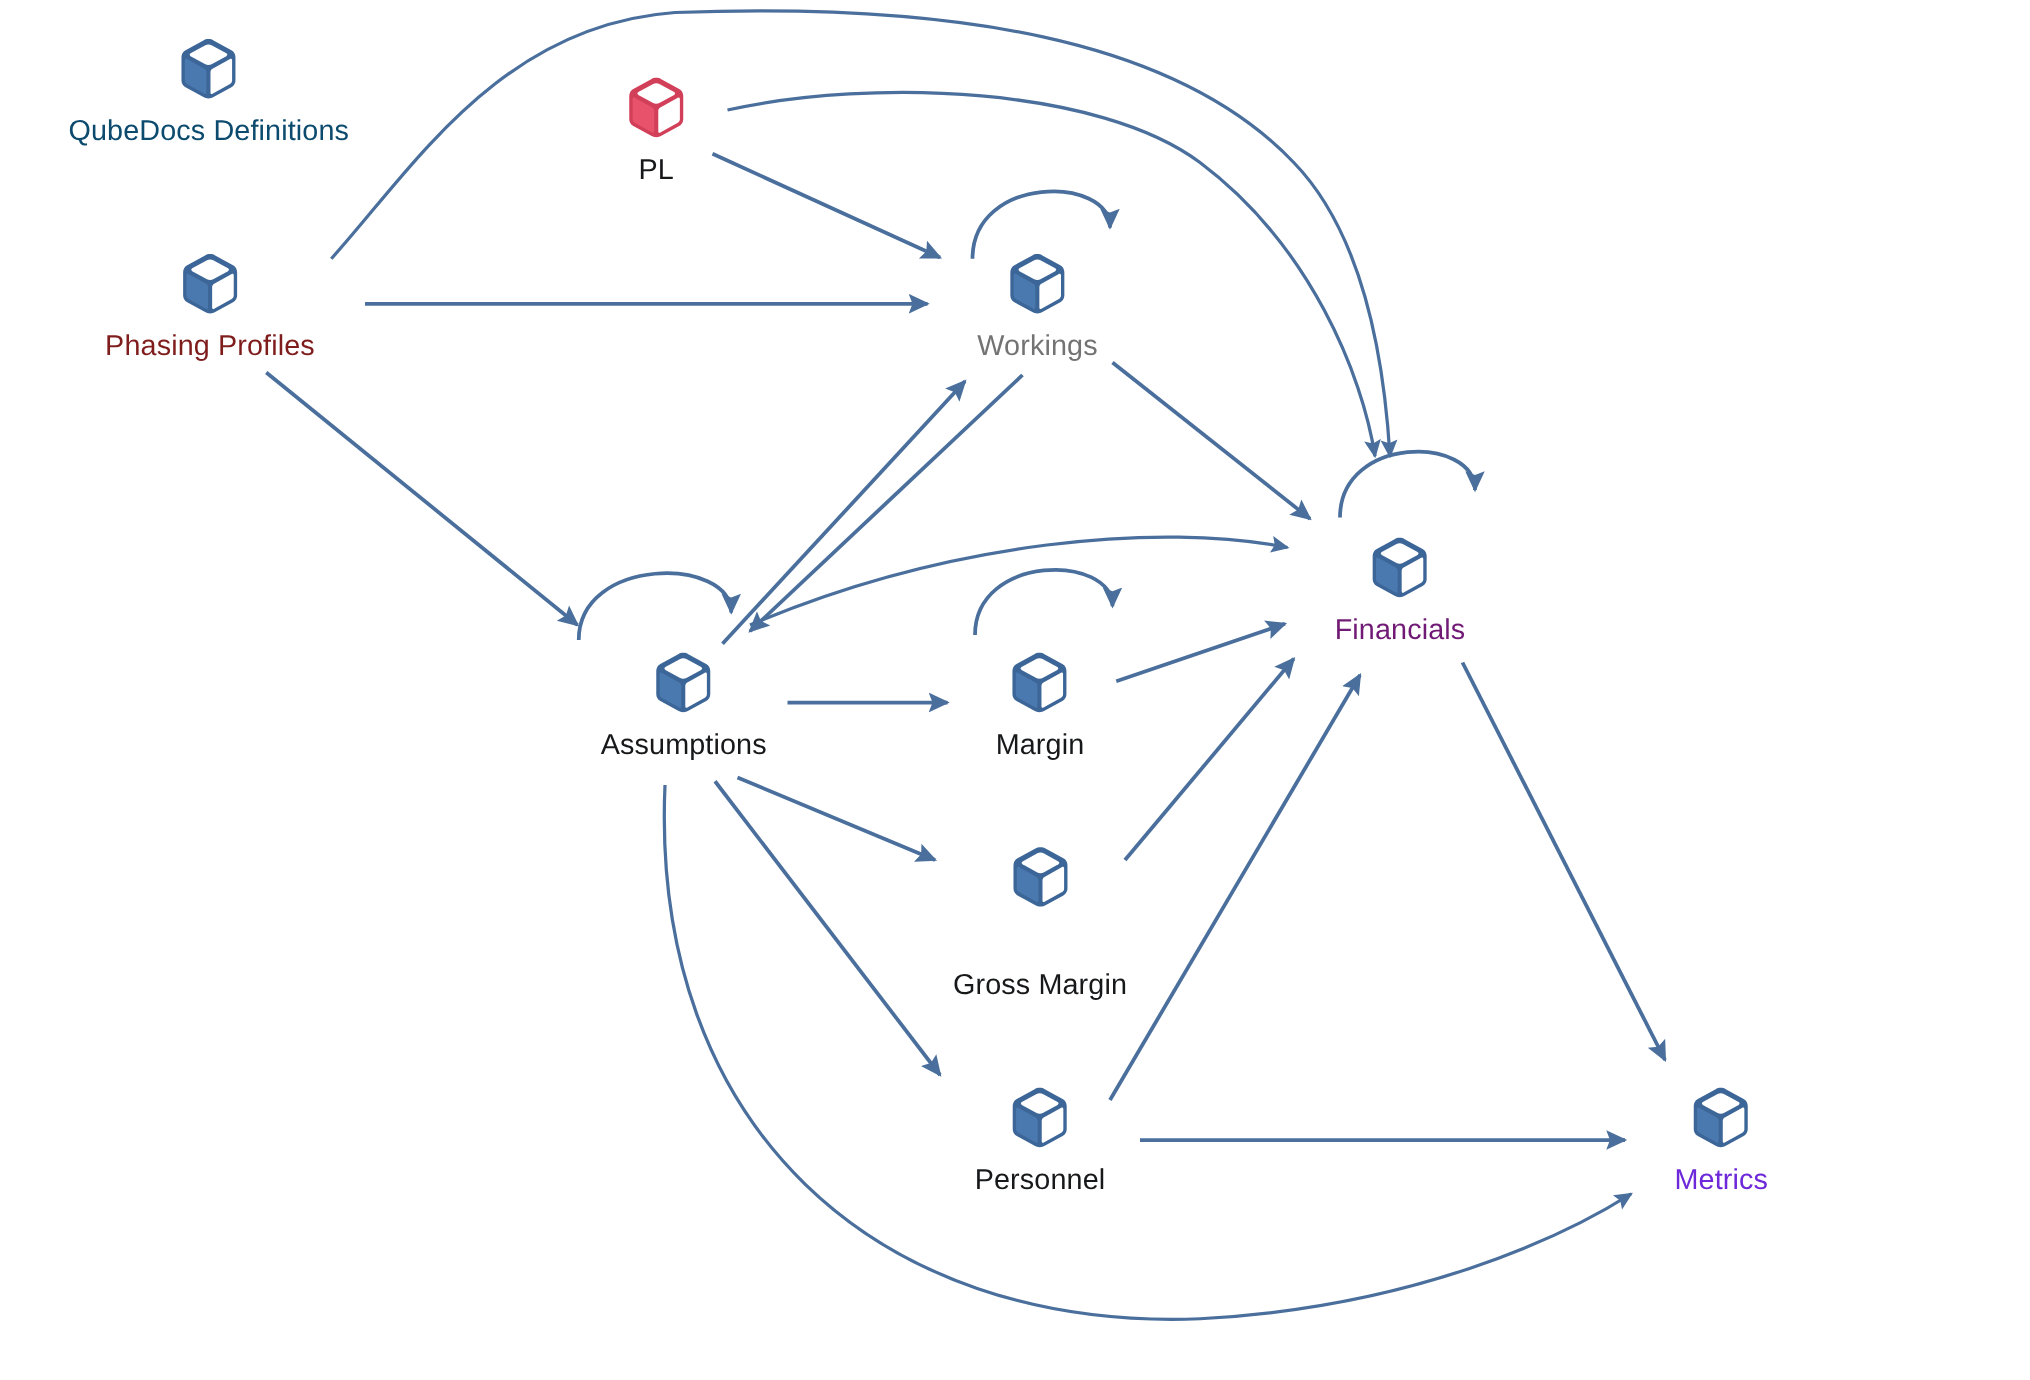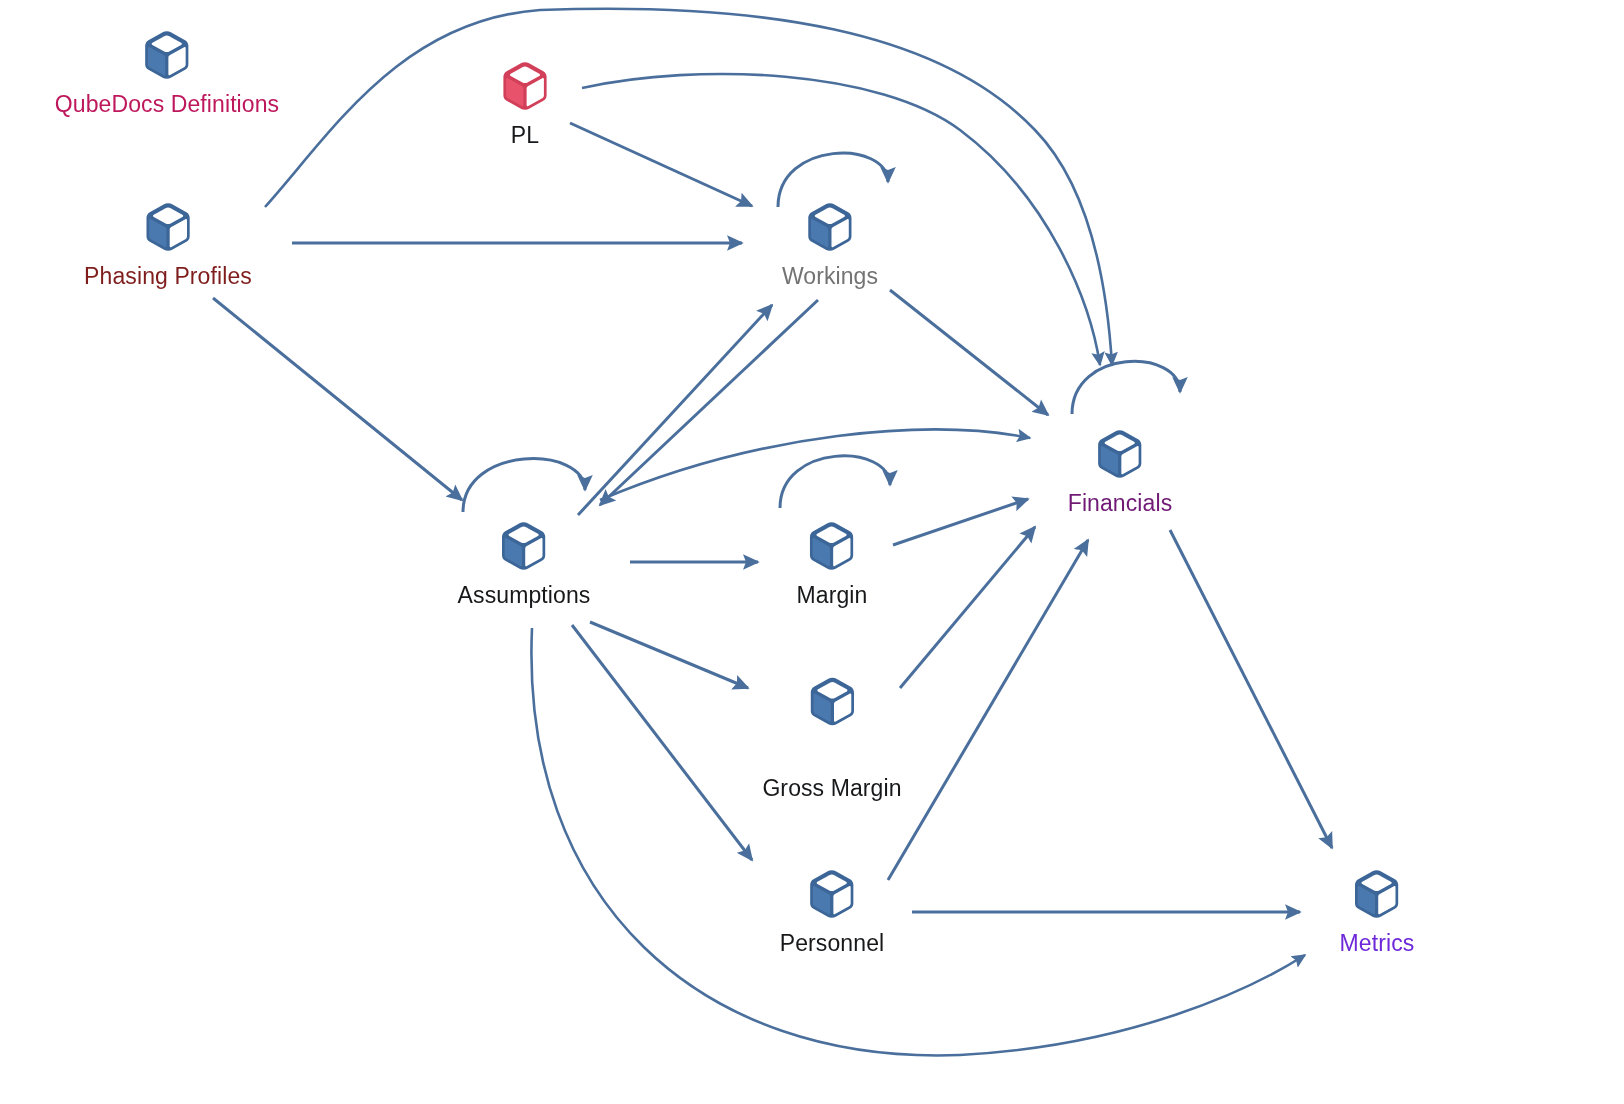--- a/index.html
+++ b/index.html
@@ -83,21 +83,21 @@
   </svg>
 
   <div id="nodes-group">
       <div class="node" style="left: 167px; top: 73px;">
         <div class="node-icon"><svg width="54" height="54" viewBox="0 0 100 100">
             <path d="M50 6 C47 6 44.5 6.8 42.5 8 L16 22.5 C12 24.8 10 28.5 10 33 L10 67 C10 71.5 12 75.2 16 77.5 L42.5 92 C44.5 93.2 47 94 50 94 C53 94 55.5 93.2 57.5 92 L84 77.5 C88 75.2 90 71.5 90 67 L90 33 C90 28.5 88 24.8 84 22.5 L57.5 8 C55.5 6.8 53 6 50 6 Z" fill="#3d6698"></path>
             <path d="M50 14 C48.2 14 46.7 14.4 45.4 15.1 L23.5 27.2 C21.6 28.3 21.6 30.2 23.5 31.3 L45.4 43.4 C46.7 44.1 48.2 44.5 50 44.5 C51.8 44.5 53.3 44.1 54.6 43.4 L76.5 31.3 C78.4 30.2 78.4 28.3 76.5 27.2 L54.6 15.1 C53.3 14.4 51.8 14 50 14 Z" fill="#ffffff"></path>
             <path d="M82 35.5 L56 50 C54.2 51 53 52.8 53 55 L53 85 C53 87 54.5 88 56 87 L82 72.5 C83.8 71.5 85 69.7 85 67.5 L85 37.5 C85 35.5 83.5 34.5 82 35.5 Z" fill="#ffffff"></path>
             <path d="M18 35.5 L44 50 C45.8 51 47 52.8 47 55 L47 85 C47 87 45.5 88 44 87 L18 72.5 C16.2 71.5 15 69.7 15 67.5 L15 37.5 C15 35.5 16.5 34.5 18 35.5 Z" fill="#4a79b0"></path>
           </svg></div>
-        <div class="node-label" style="color: #be185d;">QubeDocs Definitions</div>
+        <div class="node-label" style="color: #0c4a6e;">QubeDocs Definitions</div>
       </div>
       <div class="node" style="left: 525px; top: 104px; justify-content: center;">
         <div class="node-icon"><svg width="54" height="54" viewBox="0 0 100 100">
             <path d="M50 6 C47 6 44.5 6.8 42.5 8 L16 22.5 C12 24.8 10 28.5 10 33 L10 67 C10 71.5 12 75.2 16 77.5 L42.5 92 C44.5 93.2 47 94 50 94 C53 94 55.5 93.2 57.5 92 L84 77.5 C88 75.2 90 71.5 90 67 L90 33 C90 28.5 88 24.8 84 22.5 L57.5 8 C55.5 6.8 53 6 50 6 Z" fill="#d23f59"></path>
             <path d="M50 14 C48.2 14 46.7 14.4 45.4 15.1 L23.5 27.2 C21.6 28.3 21.6 30.2 23.5 31.3 L45.4 43.4 C46.7 44.1 48.2 44.5 50 44.5 C51.8 44.5 53.3 44.1 54.6 43.4 L76.5 31.3 C78.4 30.2 78.4 28.3 76.5 27.2 L54.6 15.1 C53.3 14.4 51.8 14 50 14 Z" fill="#ffffff"></path>
             <path d="M82 35.5 L56 50 C54.2 51 53 52.8 53 55 L53 85 C53 87 54.5 88 56 87 L82 72.5 C83.8 71.5 85 69.7 85 67.5 L85 37.5 C85 35.5 83.5 34.5 82 35.5 Z" fill="#ffffff"></path>
             <path d="M18 35.5 L44 50 C45.8 51 47 52.8 47 55 L47 85 C47 87 45.5 88 44 87 L18 72.5 C16.2 71.5 15 69.7 15 67.5 L15 37.5 C15 35.5 16.5 34.5 18 35.5 Z" fill="#e8526b"></path>
           </svg></div>
         <div class="node-label" style="color: rgb(23, 24, 26);">PL</div>
       </div>
@@ -121,21 +121,21 @@
       </div>
       <div class="node" style="left: 1120px; top: 472px;">
         <div class="node-icon"><svg width="54" height="54" viewBox="0 0 100 100">
             <path d="M50 6 C47 6 44.5 6.8 42.5 8 L16 22.5 C12 24.8 10 28.5 10 33 L10 67 C10 71.5 12 75.2 16 77.5 L42.5 92 C44.5 93.2 47 94 50 94 C53 94 55.5 93.2 57.5 92 L84 77.5 C88 75.2 90 71.5 90 67 L90 33 C90 28.5 88 24.8 84 22.5 L57.5 8 C55.5 6.8 53 6 50 6 Z" fill="#3d6698"></path>
             <path d="M50 14 C48.2 14 46.7 14.4 45.4 15.1 L23.5 27.2 C21.6 28.3 21.6 30.2 23.5 31.3 L45.4 43.4 C46.7 44.1 48.2 44.5 50 44.5 C51.8 44.5 53.3 44.1 54.6 43.4 L76.5 31.3 C78.4 30.2 78.4 28.3 76.5 27.2 L54.6 15.1 C53.3 14.4 51.8 14 50 14 Z" fill="#ffffff"></path>
             <path d="M82 35.5 L56 50 C54.2 51 53 52.8 53 55 L53 85 C53 87 54.5 88 56 87 L82 72.5 C83.8 71.5 85 69.7 85 67.5 L85 37.5 C85 35.5 83.5 34.5 82 35.5 Z" fill="#ffffff"></path>
             <path d="M18 35.5 L44 50 C45.8 51 47 52.8 47 55 L47 85 C47 87 45.5 88 44 87 L18 72.5 C16.2 71.5 15 69.7 15 67.5 L15 37.5 C15 35.5 16.5 34.5 18 35.5 Z" fill="#4a79b0"></path>
           </svg></div>
         <div class="node-label" style="color: #701a75;">Financials</div>
       </div>
-      <div class="node" style="left: 524px; top: 564px;">
+      <div class="node" style="left: 547px; top: 564px;">
         <div class="node-icon"><svg width="54" height="54" viewBox="0 0 100 100">
             <path d="M50 6 C47 6 44.5 6.8 42.5 8 L16 22.5 C12 24.8 10 28.5 10 33 L10 67 C10 71.5 12 75.2 16 77.5 L42.5 92 C44.5 93.2 47 94 50 94 C53 94 55.5 93.2 57.5 92 L84 77.5 C88 75.2 90 71.5 90 67 L90 33 C90 28.5 88 24.8 84 22.5 L57.5 8 C55.5 6.8 53 6 50 6 Z" fill="#3d6698"></path>
             <path d="M50 14 C48.2 14 46.7 14.4 45.4 15.1 L23.5 27.2 C21.6 28.3 21.6 30.2 23.5 31.3 L45.4 43.4 C46.7 44.1 48.2 44.5 50 44.5 C51.8 44.5 53.3 44.1 54.6 43.4 L76.5 31.3 C78.4 30.2 78.4 28.3 76.5 27.2 L54.6 15.1 C53.3 14.4 51.8 14 50 14 Z" fill="#ffffff"></path>
             <path d="M82 35.5 L56 50 C54.2 51 53 52.8 53 55 L53 85 C53 87 54.5 88 56 87 L82 72.5 C83.8 71.5 85 69.7 85 67.5 L85 37.5 C85 35.5 83.5 34.5 82 35.5 Z" fill="#ffffff"></path>
             <path d="M18 35.5 L44 50 C45.8 51 47 52.8 47 55 L47 85 C47 87 45.5 88 44 87 L18 72.5 C16.2 71.5 15 69.7 15 67.5 L15 37.5 C15 35.5 16.5 34.5 18 35.5 Z" fill="#4a79b0"></path>
           </svg></div>
         <div class="node-label" style="color: rgb(23, 24, 26);">Assumptions</div>
       </div>
       <div class="node" style="left: 832px; top: 564px;">
         <div class="node-icon"><svg width="54" height="54" viewBox="0 0 100 100">

